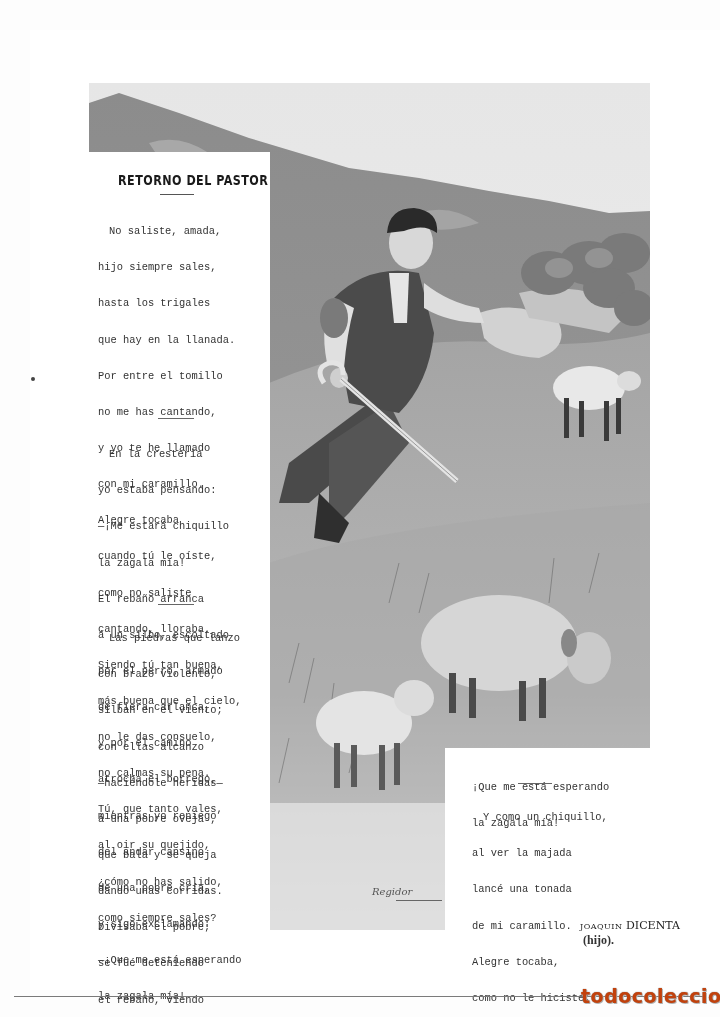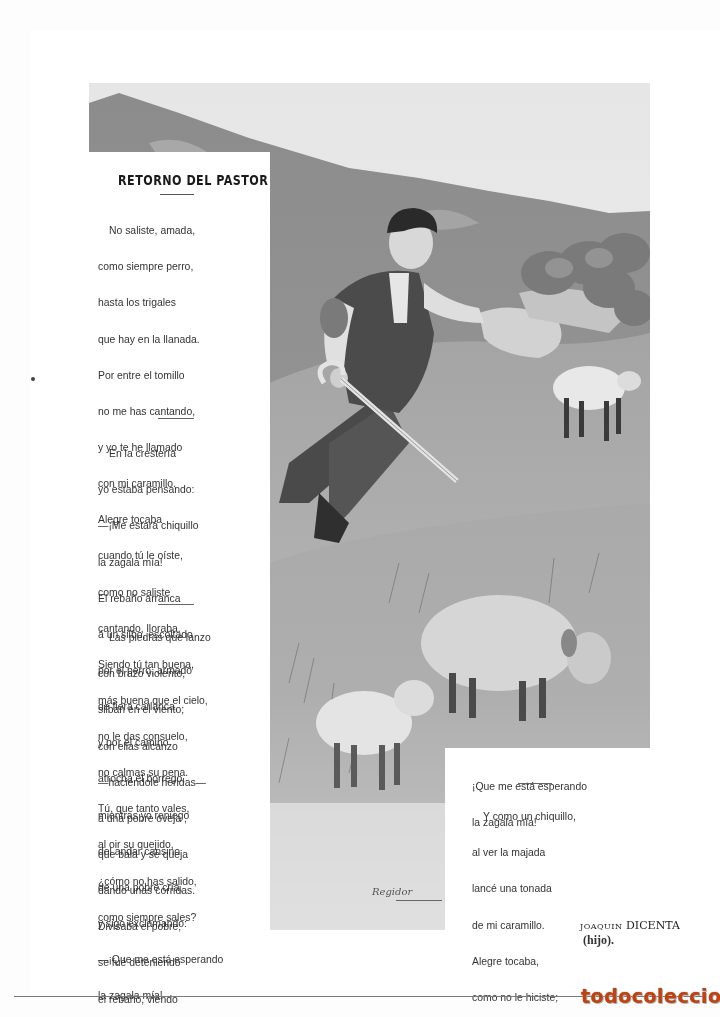--- a/index.html
+++ b/index.html
@@ -38,21 +38,21 @@
     color:#1a1a1a; text-align:center;
     transform:scaleX(0.92); transform-origin:left top;
     white-space:nowrap;
   }
   .title-rule {
     position:absolute; left:160px; top:194px; width:34px; height:1px; background:#555;
   }
   .stanza {
     position:absolute; font-size:10.4px; line-height:12.05px;
     color:#333; white-space:pre;
-    font-family:Liberation Sans, sans-serif;
+    font-family:Liberation Mono, monospace;
   }
   .stanza .line { display:block; }
   .stanza .line.indent { padding-left:11px; }
   .sep {
     position:absolute; height:1px; background:#666;
   }
   .author {
     position:absolute; left:540px; top:919px;
     font-size:11px; color:#222; white-space:nowrap;
     font-family:"DejaVu Serif", serif;
@@ -205,21 +205,21 @@
 </div>
 
 <div class="text-panel-left"></div>
 <div class="text-panel-right"></div>
 
 <div class="title">RETORNO DEL PASTOR</div>
 <div class="title-rule"></div>
 
 <div class="stanza" style="left:98px; top:201px;">
   <span class="line indent">No saliste, amada,</span>
-  <span class="line">como siempre perro,</span>
+  <span class="line">hijo siempre sales,</span>
   <span class="line">hasta los trigales</span>
   <span class="line">que hay en la llanada.</span>
   <span class="line">Por entre el tomillo</span>
   <span class="line">no me has cantando,</span>
   <span class="line">y yo te he llamado</span>
   <span class="line">con mi caramillo.</span>
   <span class="line">Alegre tocaba</span>
   <span class="line">cuando tú le oíste,</span>
   <span class="line">como no saliste</span>
   <span class="line">cantando, lloraba.</span>

